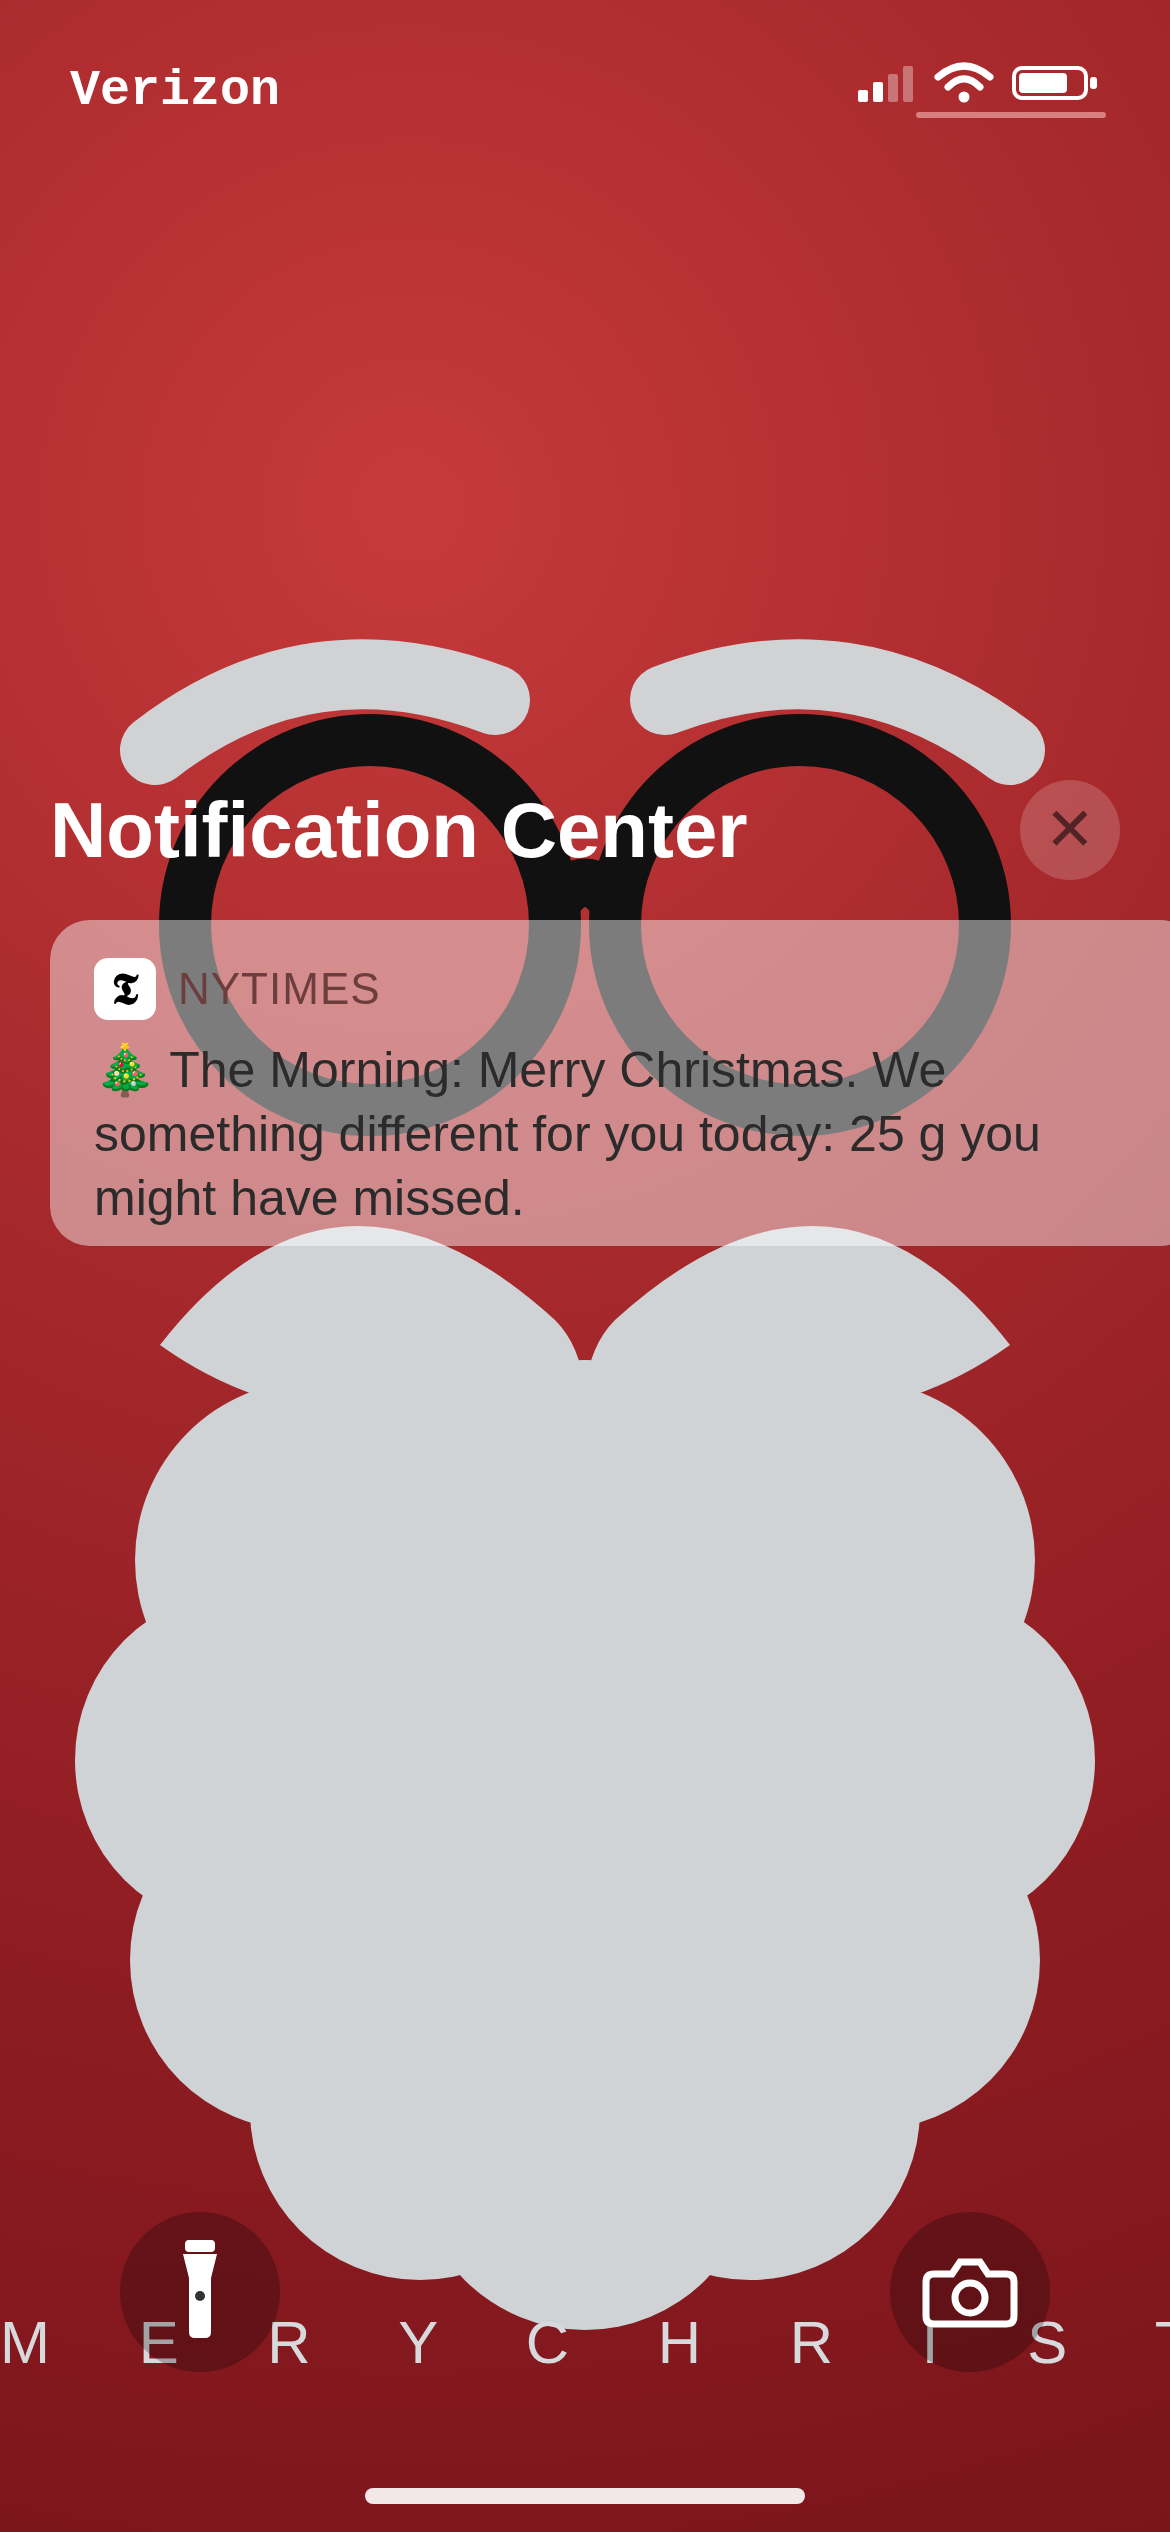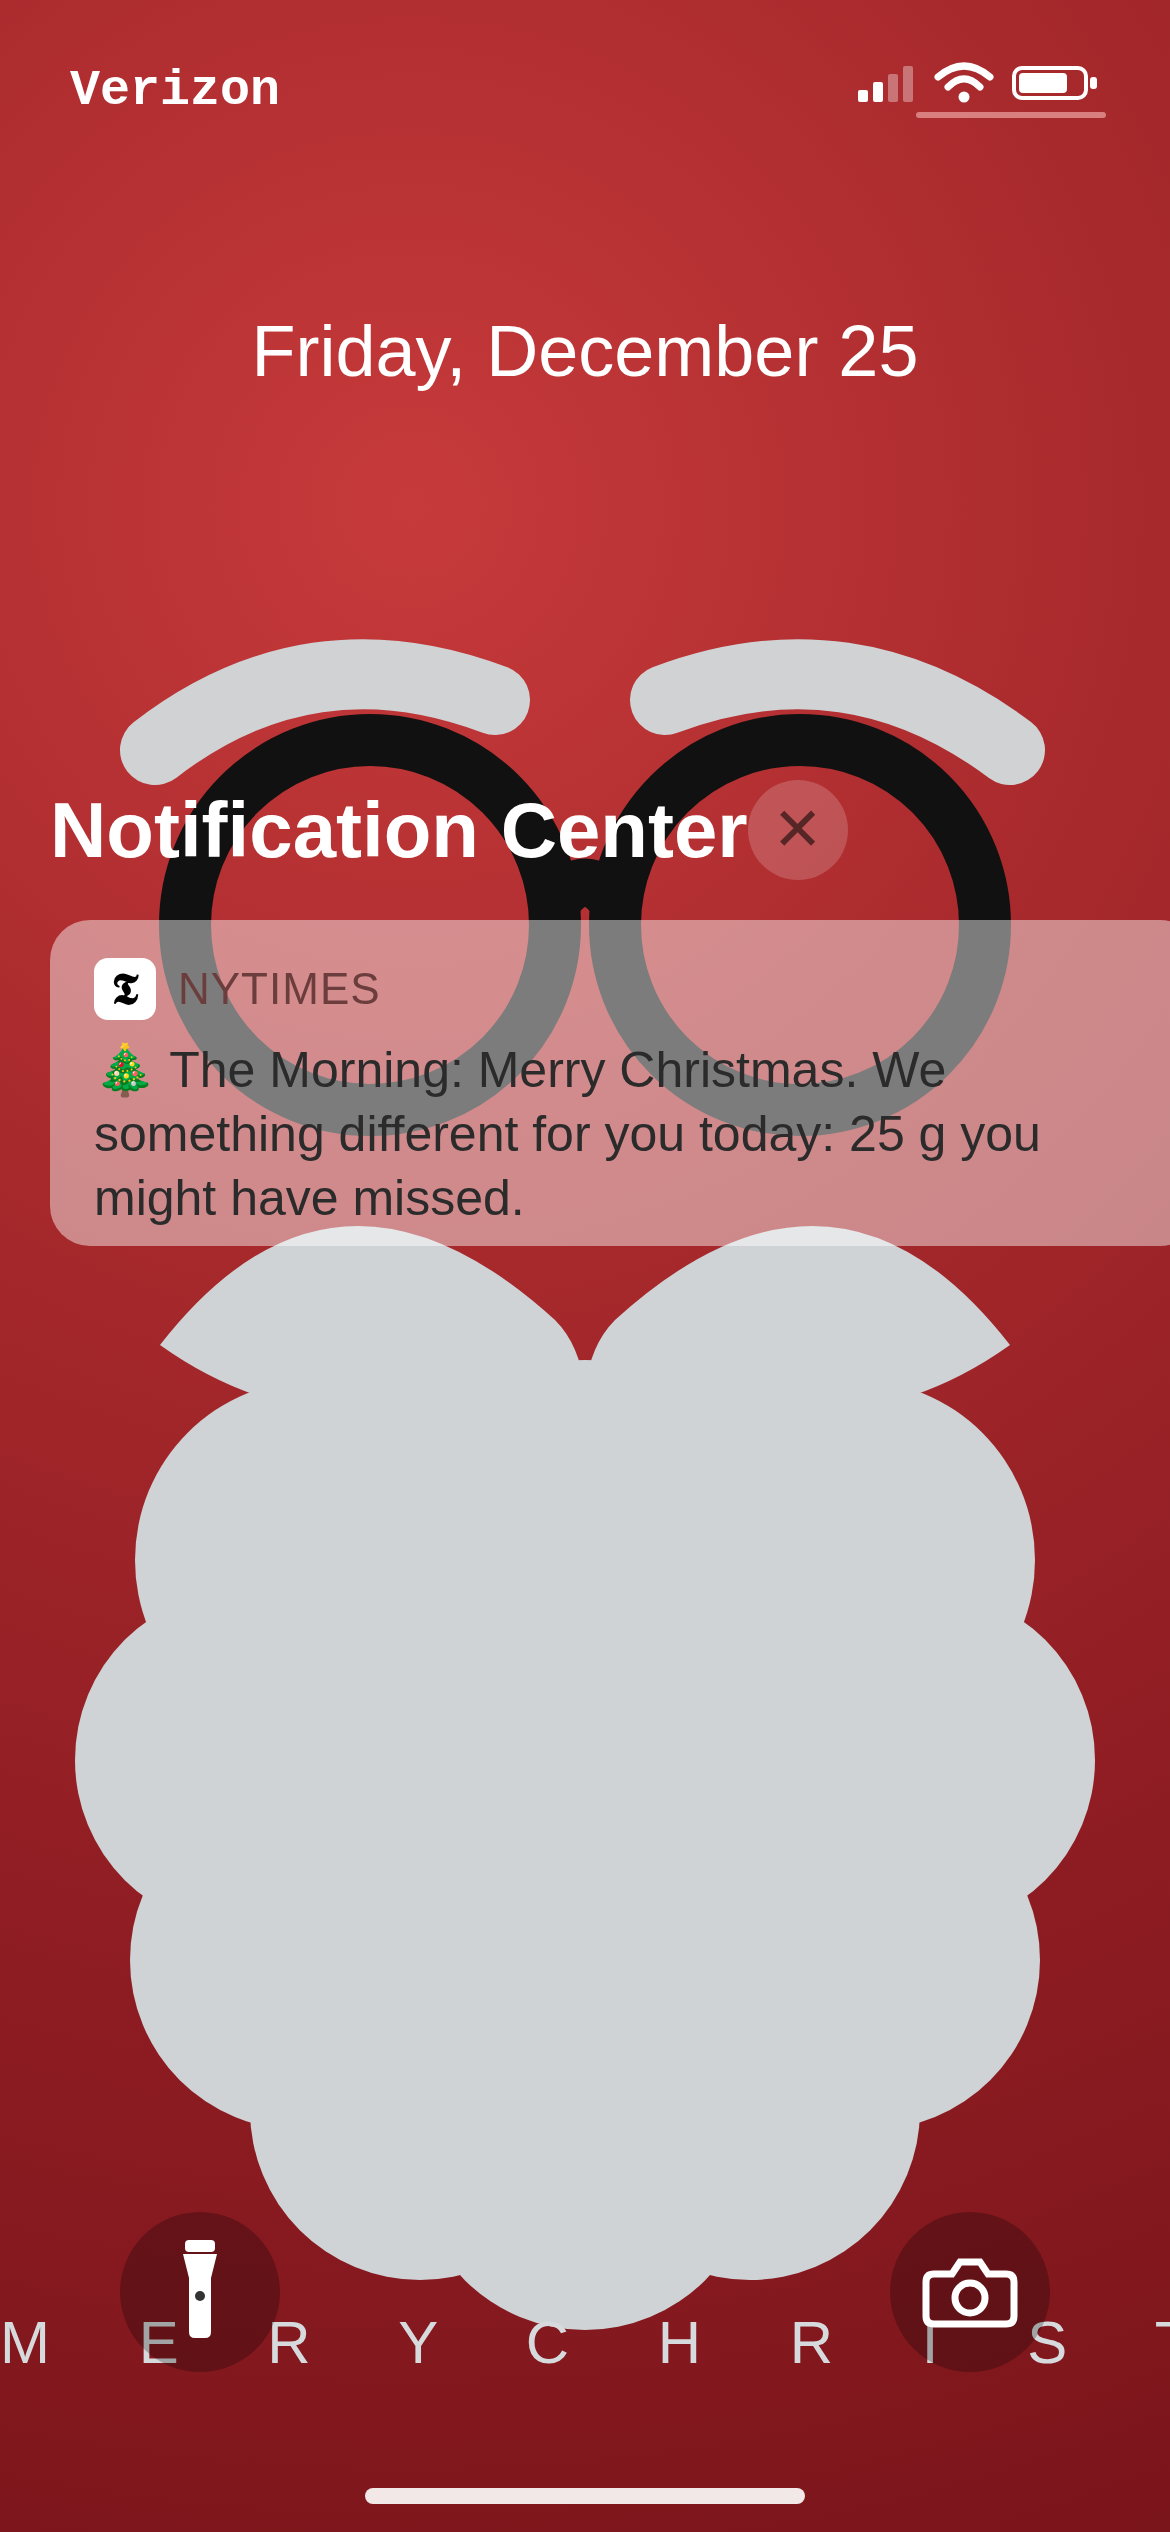--- a/index.html
+++ b/index.html
@@ -74,21 +74,21 @@
     font-size: 72px;
     font-weight: 400;
   }
   
   .nc-header {
     position: absolute;
     left: 0; right: 0;
     top: 780px;
     display: flex;
     align-items: center;
-    justify-content: flex-start;
+    justify-content: space-between;
     padding: 0 50px;
     z-index: 6;
   }
   .nc-title {
     font-size: 78px;
     font-weight: 600;
   }
   .nc-close {
     width: 100px; height: 100px;
     border-radius: 50%;
@@ -254,21 +254,20 @@
           <rect x="2" y="6" width="72" height="30" rx="8" stroke="#fff" stroke-width="4" fill="none"></rect>
           <rect x="78" y="15" width="7" height="12" rx="3" fill="#fff"></rect>
           <rect x="7" y="11" width="48" height="20" rx="4" fill="#fff"></rect>
         </svg>
       </span>
     </div>
   </div>
   <div class="status-underline"></div>
 
   <div class="clock-area">
-    <div class="clock-date">Friday, December 25</div>
   </div>
 
   <div class="nc-header">
     <div class="nc-title">Notification Center</div>
     <div class="nc-close">
       <span>✕</span>
     </div>
   </div>
 
   <div class="notif-row">

